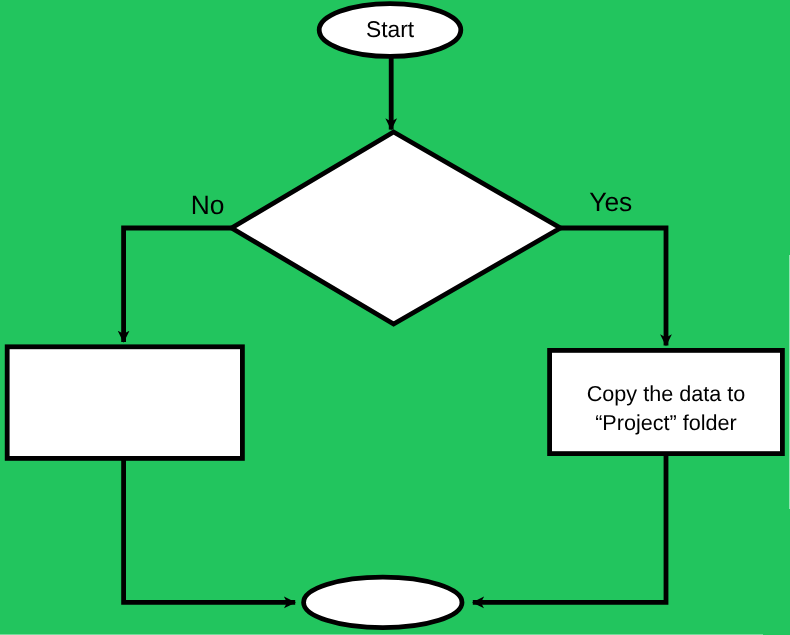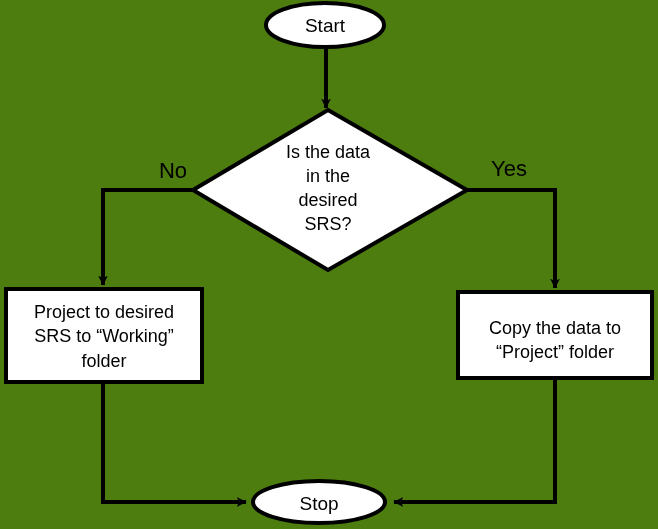--- a/index.html
+++ b/index.html
@@ -7,21 +7,21 @@
     padding: 0;
     background: #ffffff;
   }
   body {
     font-family: "Liberation Sans", sans-serif;
   }
   #flowchart-canvas {
     position: relative;
     width: 658px;
     height: 529px;
-    background: #4d7c0f;
+    background: #22c55e;
     overflow: hidden;
   }
   #flow-svg {
     position: absolute;
     left: 0;
     top: 0;
     width: 658px;
     height: 529px;
   }
   .node-label {
@@ -89,31 +89,23 @@
 
     <rect x="6" y="289" width="196" height="93" fill="#ffffff" stroke="#000000" stroke-width="4"></rect>
 
     <rect x="458" y="292" width="194" height="86" fill="#ffffff" stroke="#000000" stroke-width="4"></rect>
 
     <ellipse cx="319" cy="502" rx="66" ry="21" fill="#ffffff" stroke="#000000" stroke-width="4"></ellipse>
   </svg>
 
   <div class="node-label terminal-label" id="label-start">Start</div>
 
-  <div class="node-label decision-label" id="label-decision">Is the data
-in the
-desired
-SRS?</div>
 
-  <div class="node-label process-label" id="label-process-left">Project to desired
-SRS to “Working”
-folder</div>
 
   <div class="node-label process-label" id="label-process-right">Copy the data to
 “Project” folder</div>
 
-  <div class="node-label terminal-label" id="label-stop">Stop</div>
 
   <div class="edge-label" id="label-edge-no">No</div>
 
   <div class="edge-label" id="label-edge-yes">Yes</div>
 
 </div>
 
 </body></html>

